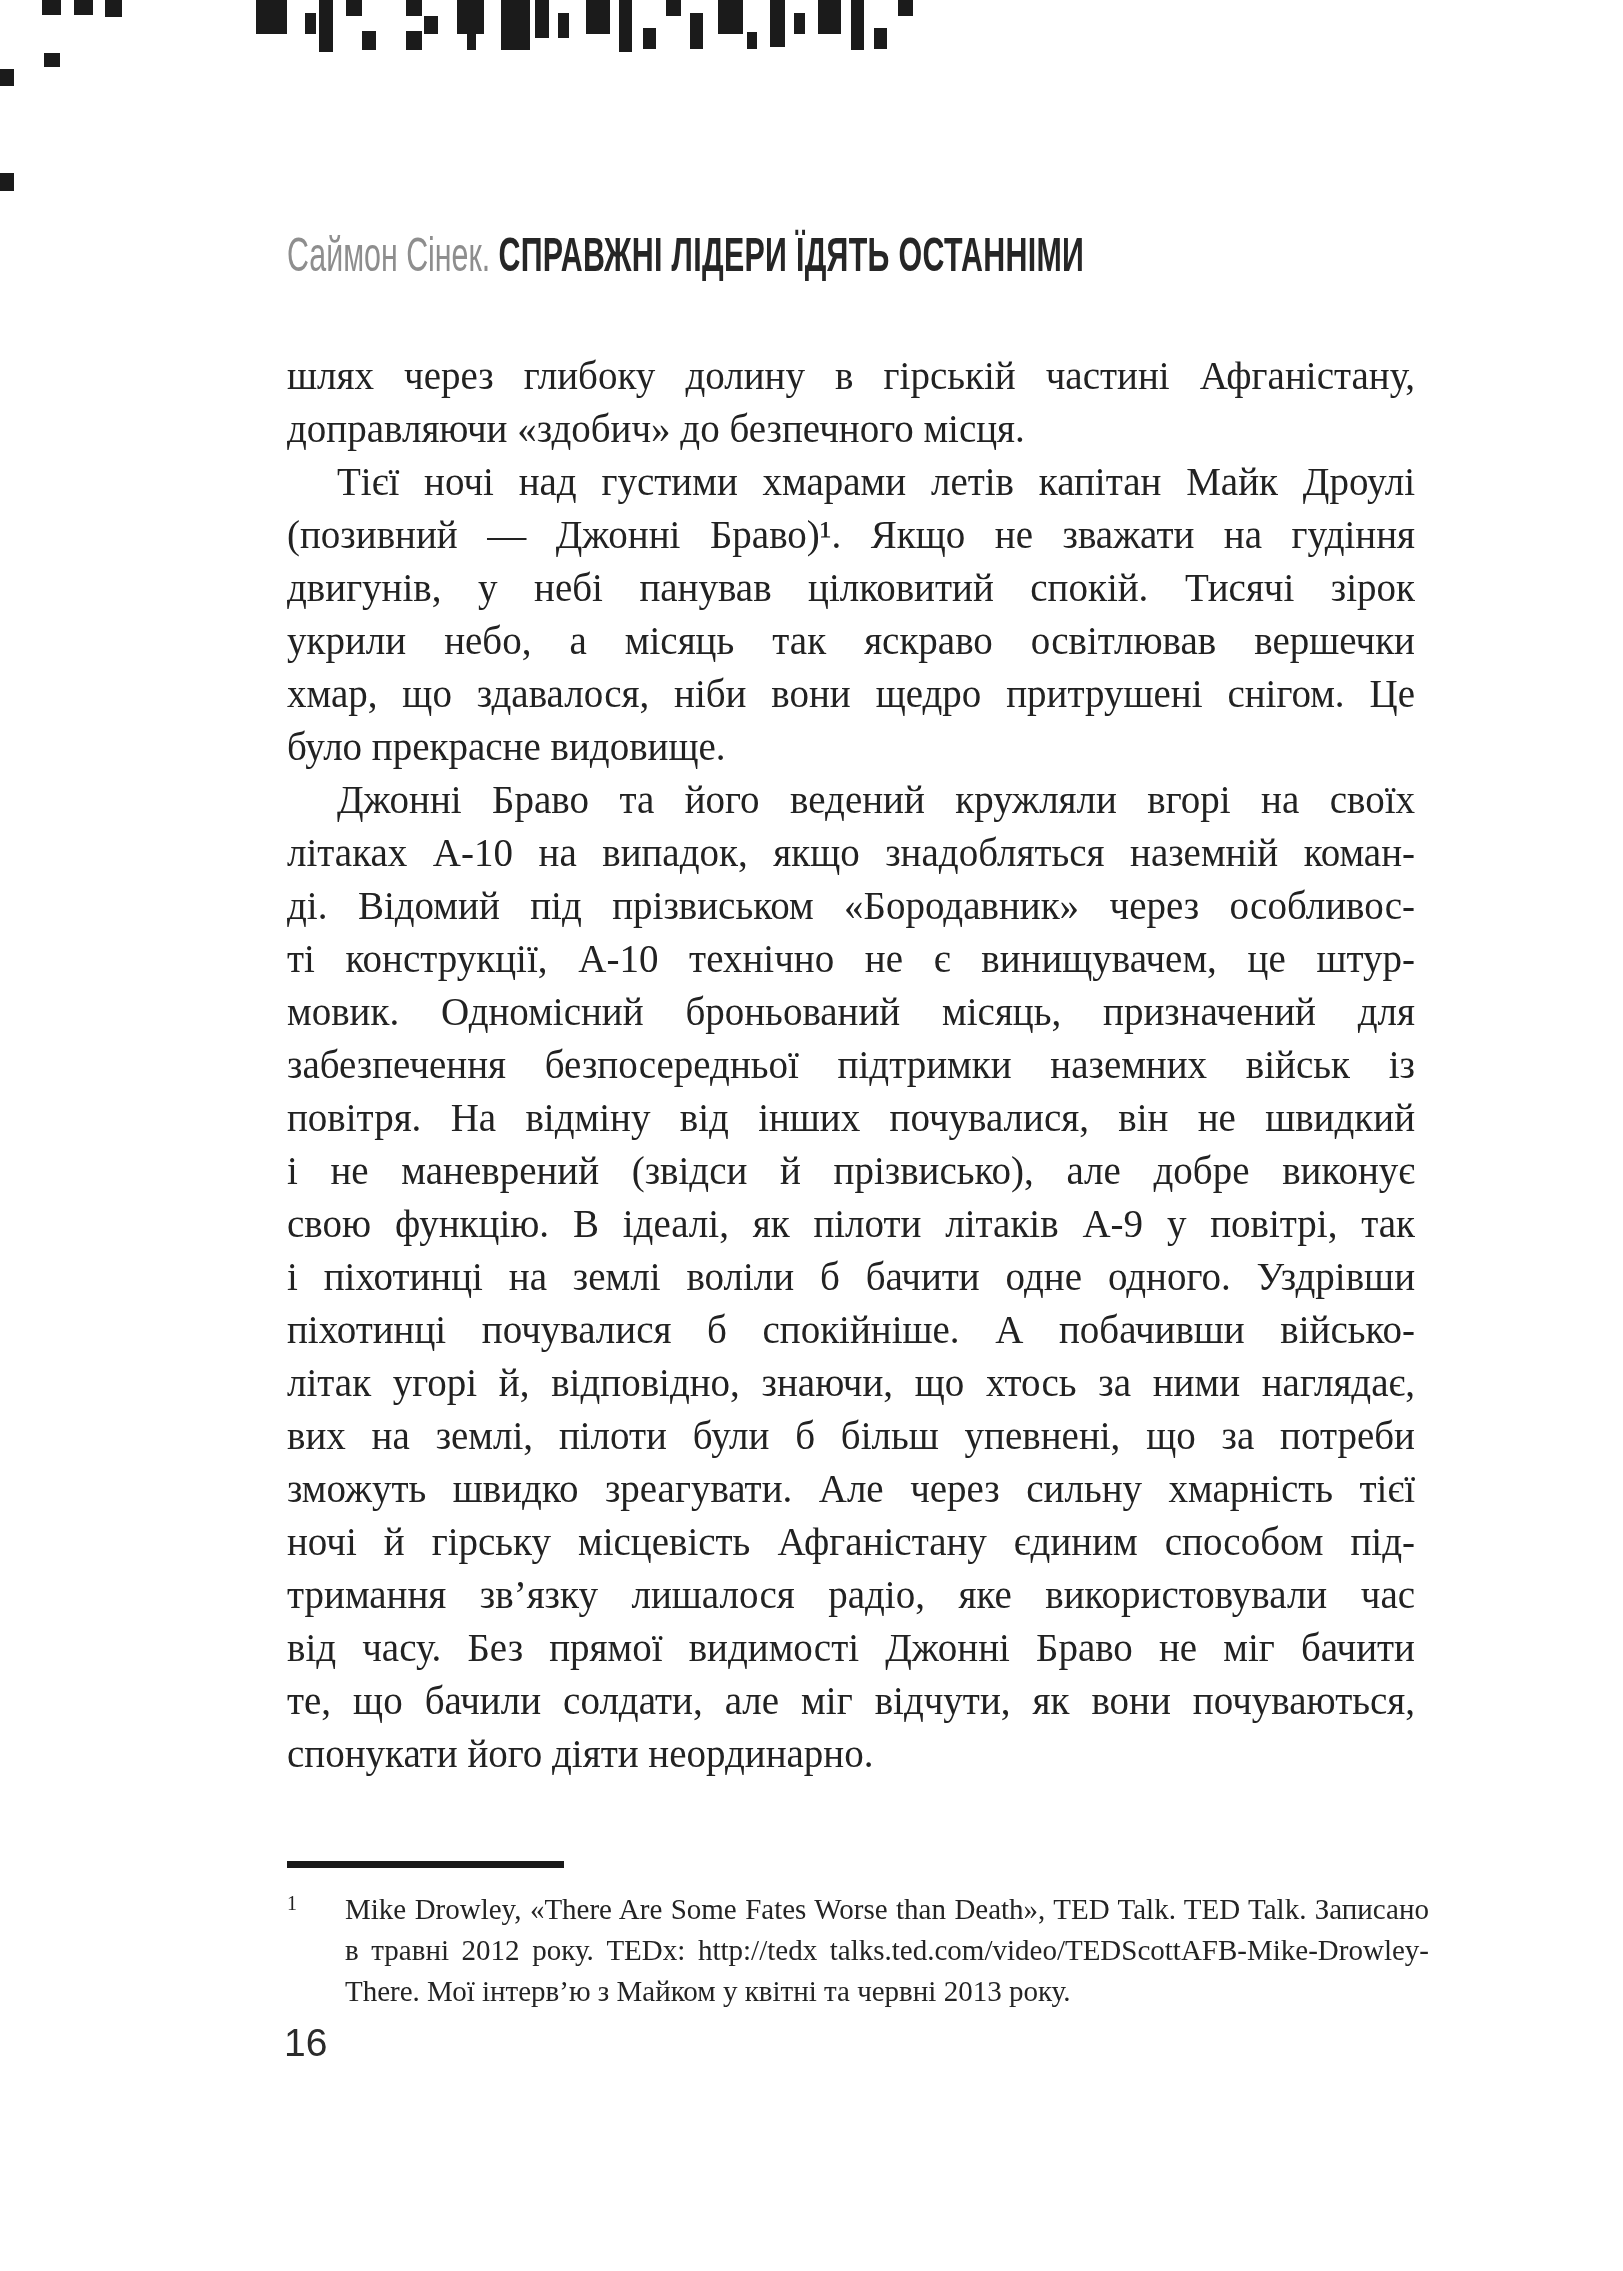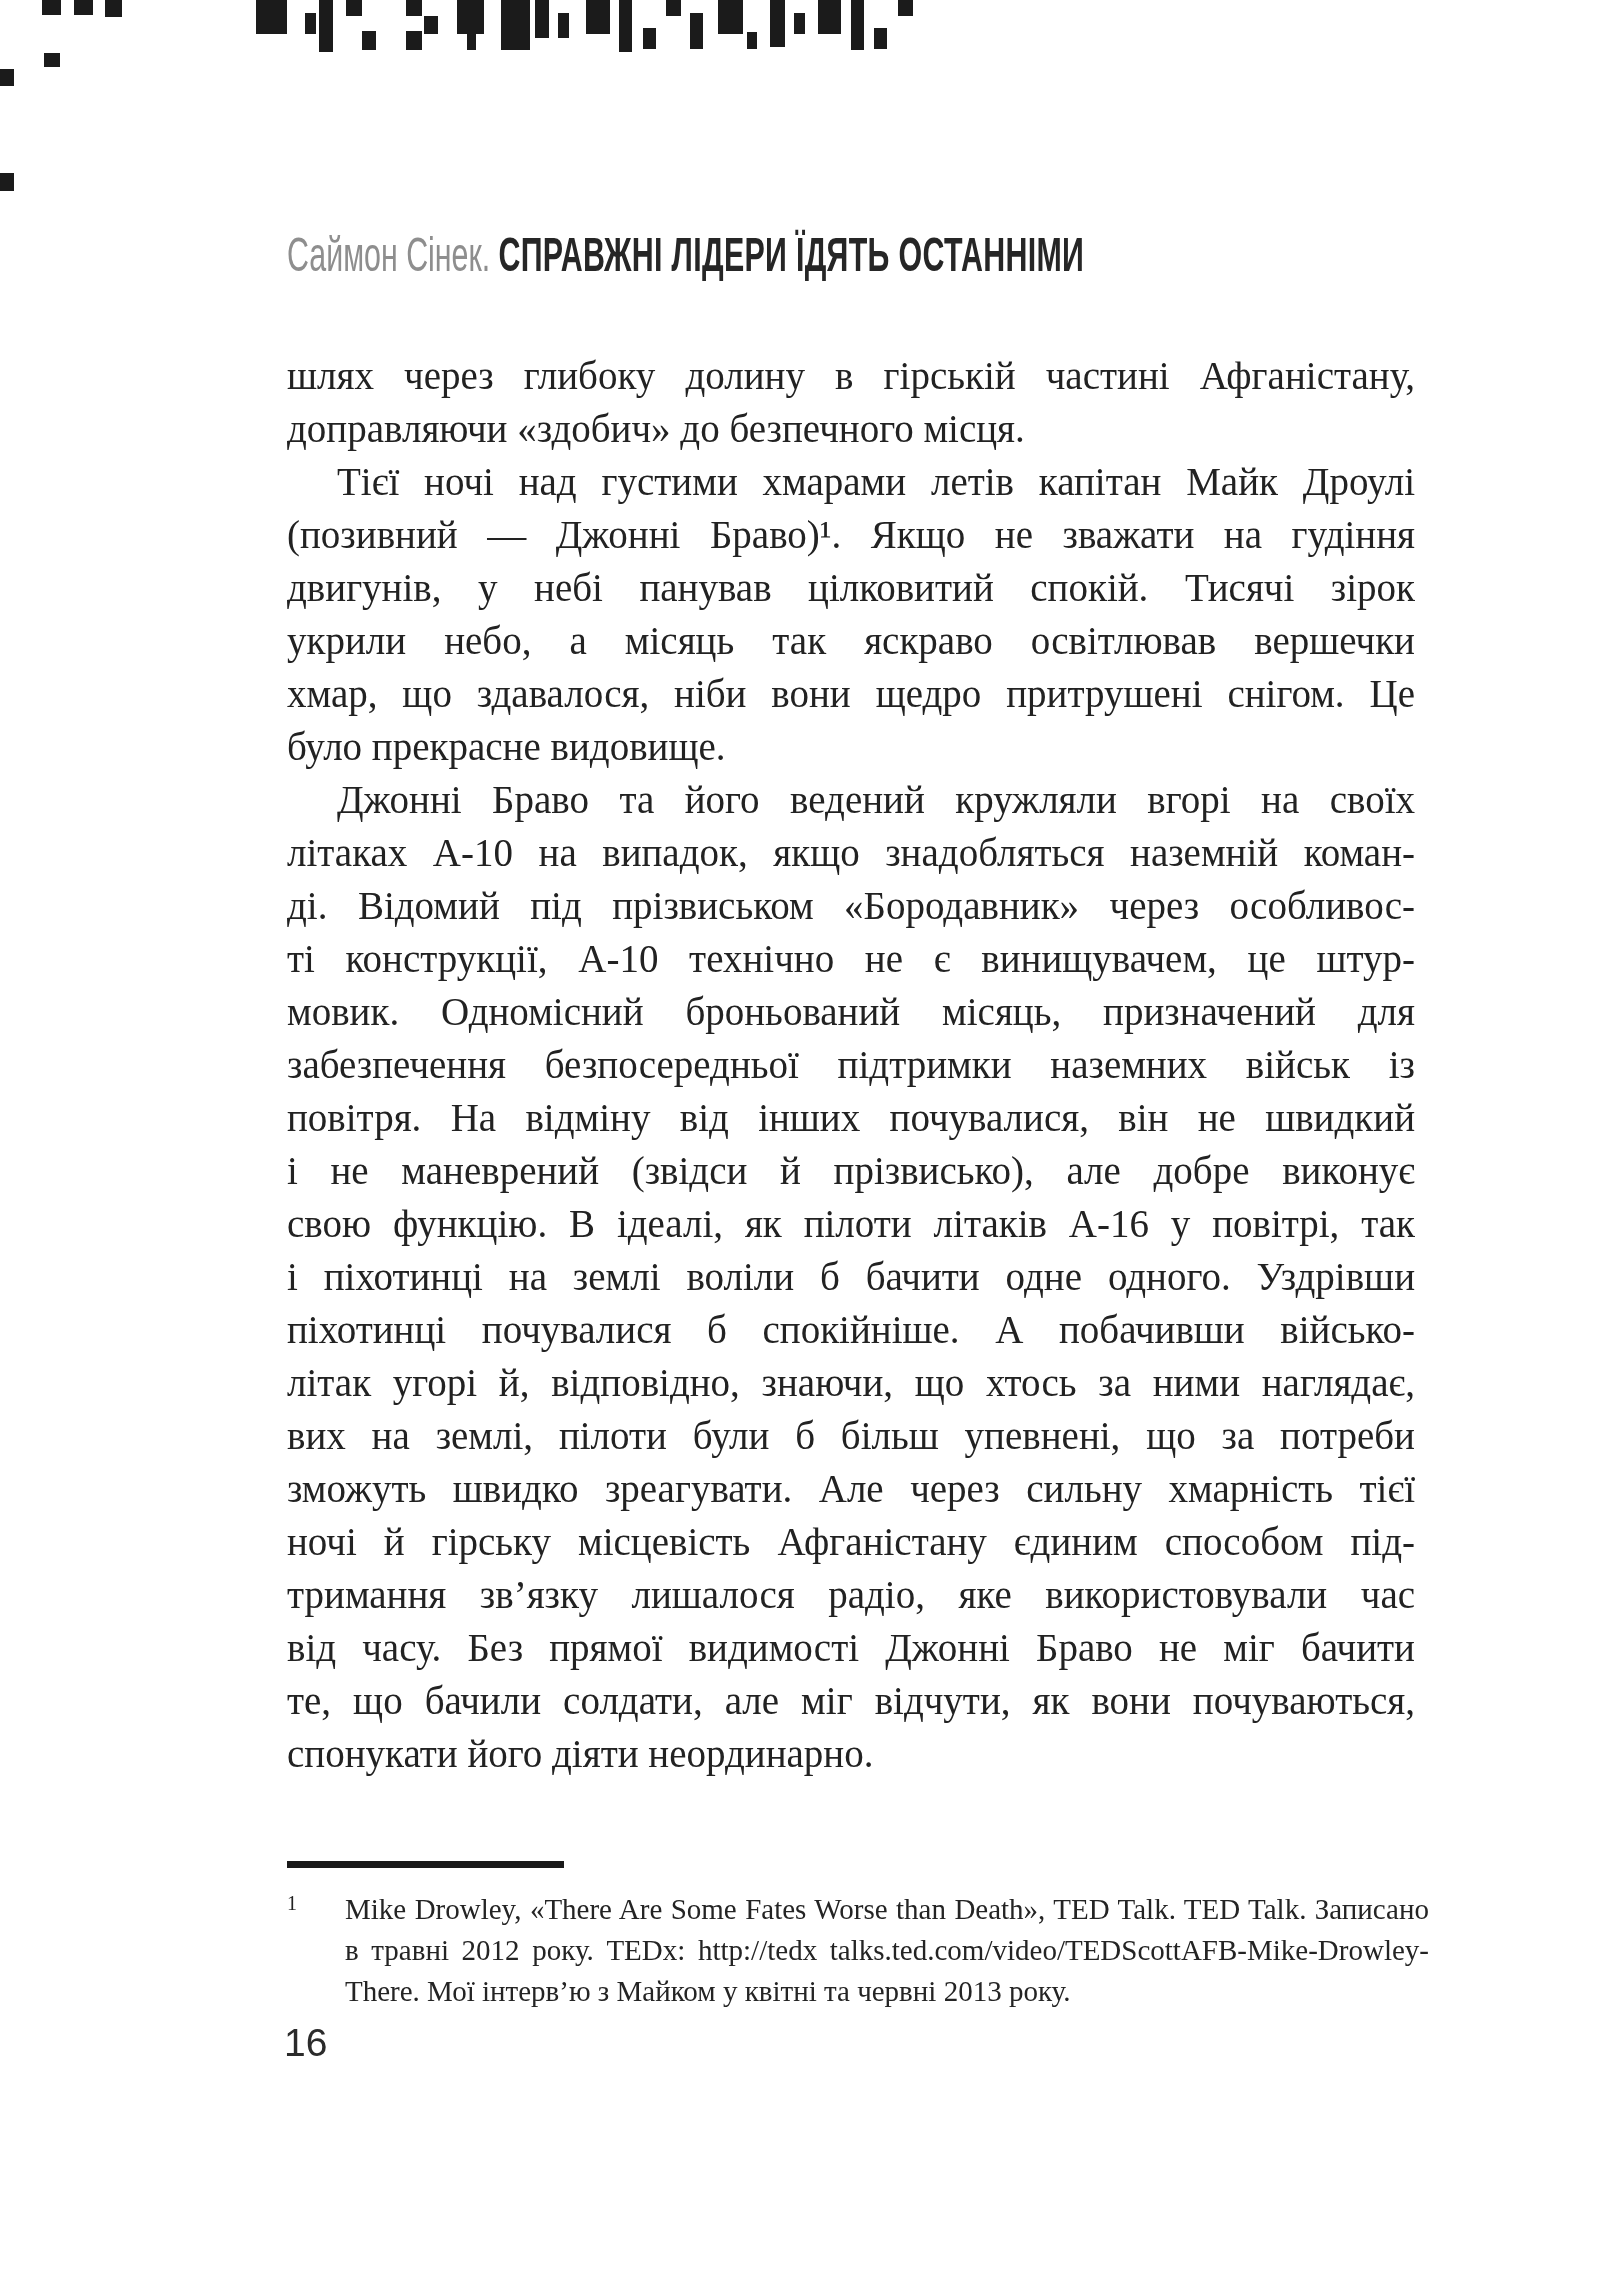--- a/index.html
+++ b/index.html
@@ -105,21 +105,21 @@
       <div class="body-line">хмар, що здавалося, ніби вони щедро притрушені снігом. Це</div>
       <div class="body-line last">було прекрасне видовище.</div>
       <div class="body-line" style="text-indent: 50px;">Джонні Браво та його ведений кружляли вгорі на своїх</div>
       <div class="body-line">літаках А-10 на випадок, якщо знадобляться наземній коман-</div>
       <div class="body-line">ді. Відомий під прізвиськом «Бородавник» через особливос-</div>
       <div class="body-line">ті конструкції, А-10 технічно не є винищувачем, це штур-</div>
       <div class="body-line">мовик. Одномісний броньований місяць, призначений для</div>
       <div class="body-line">забезпечення безпосередньої підтримки наземних військ із</div>
       <div class="body-line">повітря. На відміну від інших почувалися, він не швидкий</div>
       <div class="body-line">і не маневрений (звідси й прізвисько), але добре виконує</div>
-      <div class="body-line">свою функцію. В ідеалі, як пілоти літаків А-16 у повітрі, так</div>
+      <div class="body-line">свою функцію. В ідеалі, як пілоти літаків А-9 у повітрі, так</div>
       <div class="body-line">і піхотинці на землі воліли б бачити одне одного. Уздрівши</div>
       <div class="body-line">піхотинці почувалися б спокійніше. А побачивши військо-</div>
       <div class="body-line">літак угорі й, відповідно, знаючи, що хтось за ними наглядає,</div>
       <div class="body-line">вих на землі, пілоти були б більш упевнені, що за потреби</div>
       <div class="body-line">зможуть швидко зреагувати. Але через сильну хмарність тієї</div>
       <div class="body-line">ночі й гірську місцевість Афганістану єдиним способом під-</div>
       <div class="body-line">тримання зв’язку лишалося радіо, яке використовували час</div>
       <div class="body-line">від часу. Без прямої видимості Джонні Браво не міг бачити</div>
       <div class="body-line">те, що бачили солдати, але міг відчути, як вони почуваються,</div>
       <div class="body-line last">спонукати його діяти неординарно.</div>

